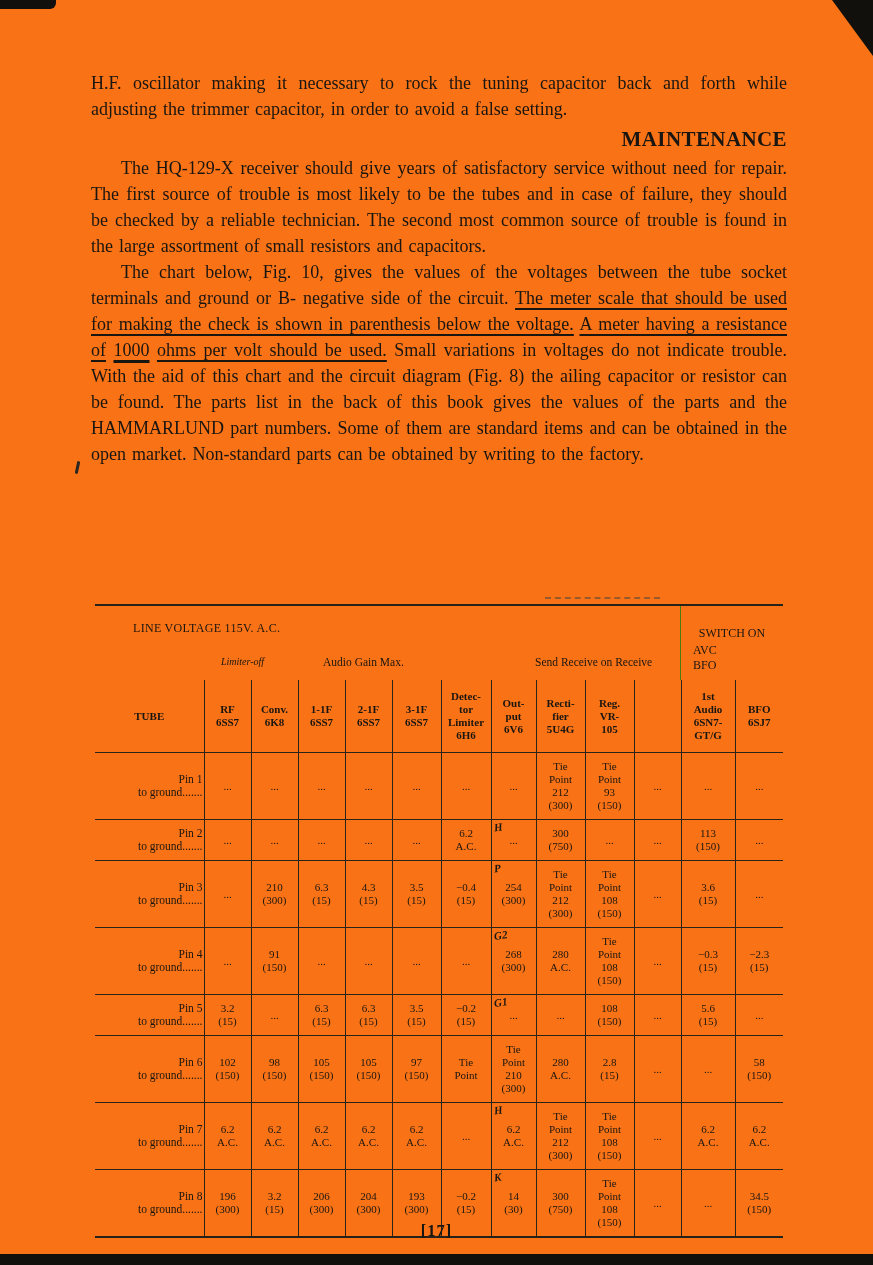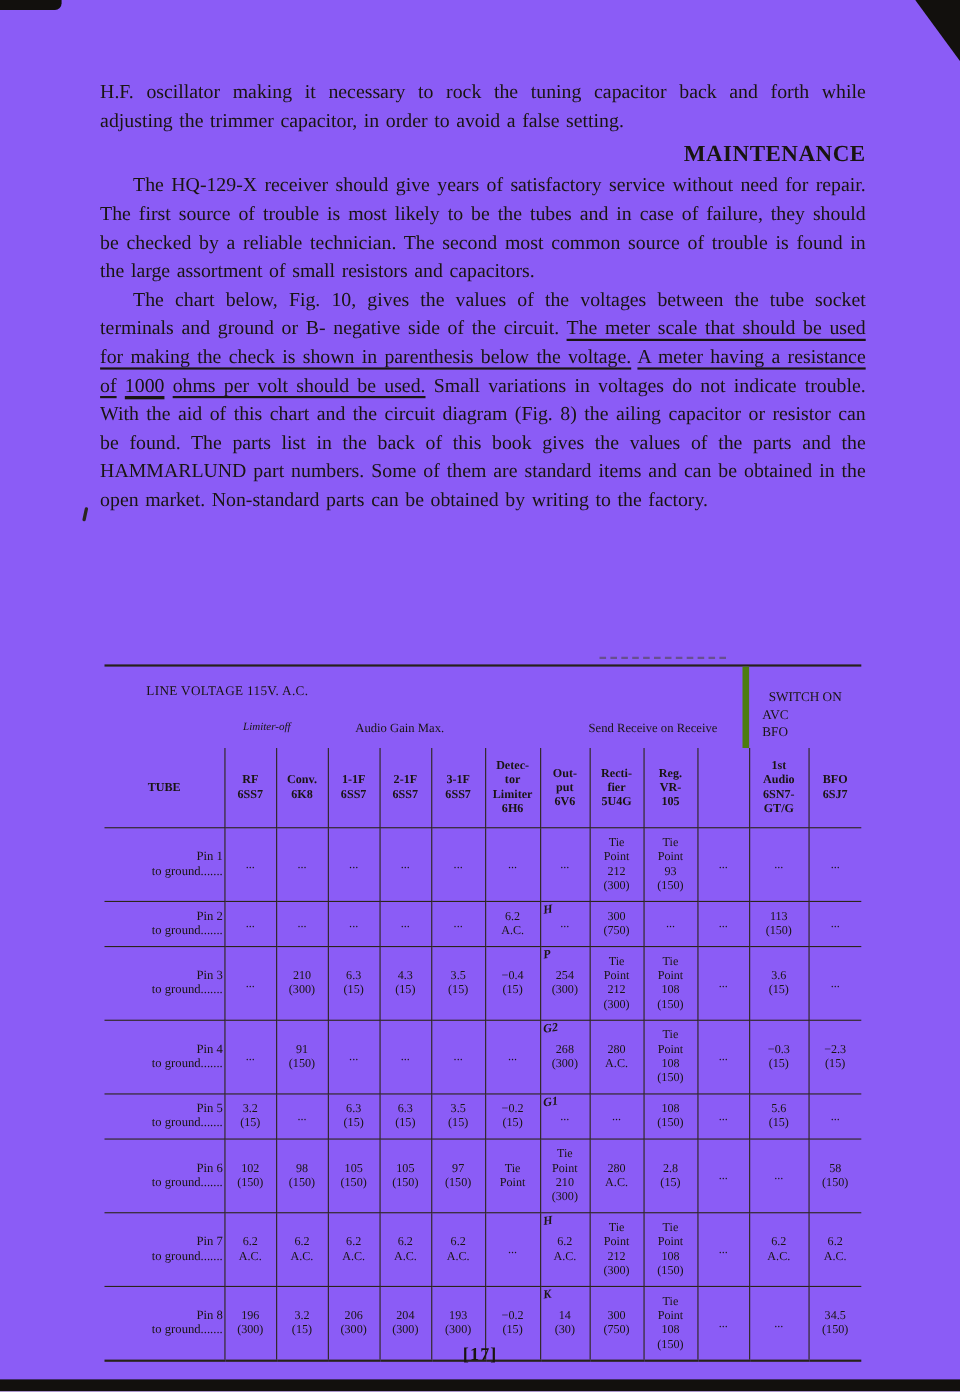--- a/index.html
+++ b/index.html
@@ -1,37 +1,37 @@
 <!DOCTYPE html>
 <html><head>
 <meta charset="utf-8">
 <style>
   html, body { margin: 0; padding: 0; background: #e9e6de; }
   .page {
     position: relative; width: 873px; height: 1265px;
-    background: #8b5cf6; color: #191511;
+    background: #f97316; color: #191511;
     font-family: "Liberation Serif", "DejaVu Serif", serif;
     overflow: hidden;
   }
   .content { position: absolute; left: 91px; top: 70px; width: 696px; }
   .body-para { font-size: 18px; line-height: 26px; text-align: justify; word-spacing: 1.5px; margin: 0; }
   .indent { text-indent: 30px; }
   .heading { font-size: 21px; font-weight: bold; text-align: right; letter-spacing: .4px; margin: 5px 0 3px 0; }
   .hand-u { text-decoration: underline; text-decoration-thickness: 2.2px; text-underline-offset: 3.5px; }
   .hand-u-num { text-decoration-thickness: 3.2px; }
 
   
   .table-wrap { position: absolute; left: 95px; top: 604px; width: 688px; }
   .conds { position: relative; height: 74px; border-top: 2px solid #262219; font-size: 12px; }
   .c-line-voltage { position: absolute; left: 38px; top: 15px; letter-spacing: .3px; }
   .c-center { position: absolute; left: 235px; top: 5px; width: 220px; text-align: center; line-height: 13.5px; }
   .c-limiter { position: absolute; left: 126px; top: 50px; font-size: 10px; font-style: italic; }
   .c-audio   { position: absolute; left: 228px; top: 50px; font-size: 11.5px; }
   .c-send    { position: absolute; left: 396px; top: 50px; font-size: 11.5px; margin-left: 44px; }
-  .right-zone { position: absolute; right: 0; top: 0; width: 102px; height: 74px; border-left: 6px solid #4d7c0f; }
+  .right-zone { position: absolute; right: 0; top: 0; width: 102px; height: 74px; border-left: 1px solid #4d7c0f; }
   .c-switch-on { text-align: center; margin-top: 20px; }
   .c-avc-bfo { display: flex; justify-content: space-between; padding: 2px 12px 0 12px; flex-direction: column; }
 
   table.volt { border-collapse: collapse; width: 688px; table-layout: fixed; font-size: 11px; }
   .volt th, .volt td {
     border: 1px solid #2b2519; padding: 7px 1px; text-align: center;
     vertical-align: middle; white-space: pre-line; line-height: 13px;
     position: relative;
   }
   .volt th { border-top: none; font-weight: bold; height: 58px; }

